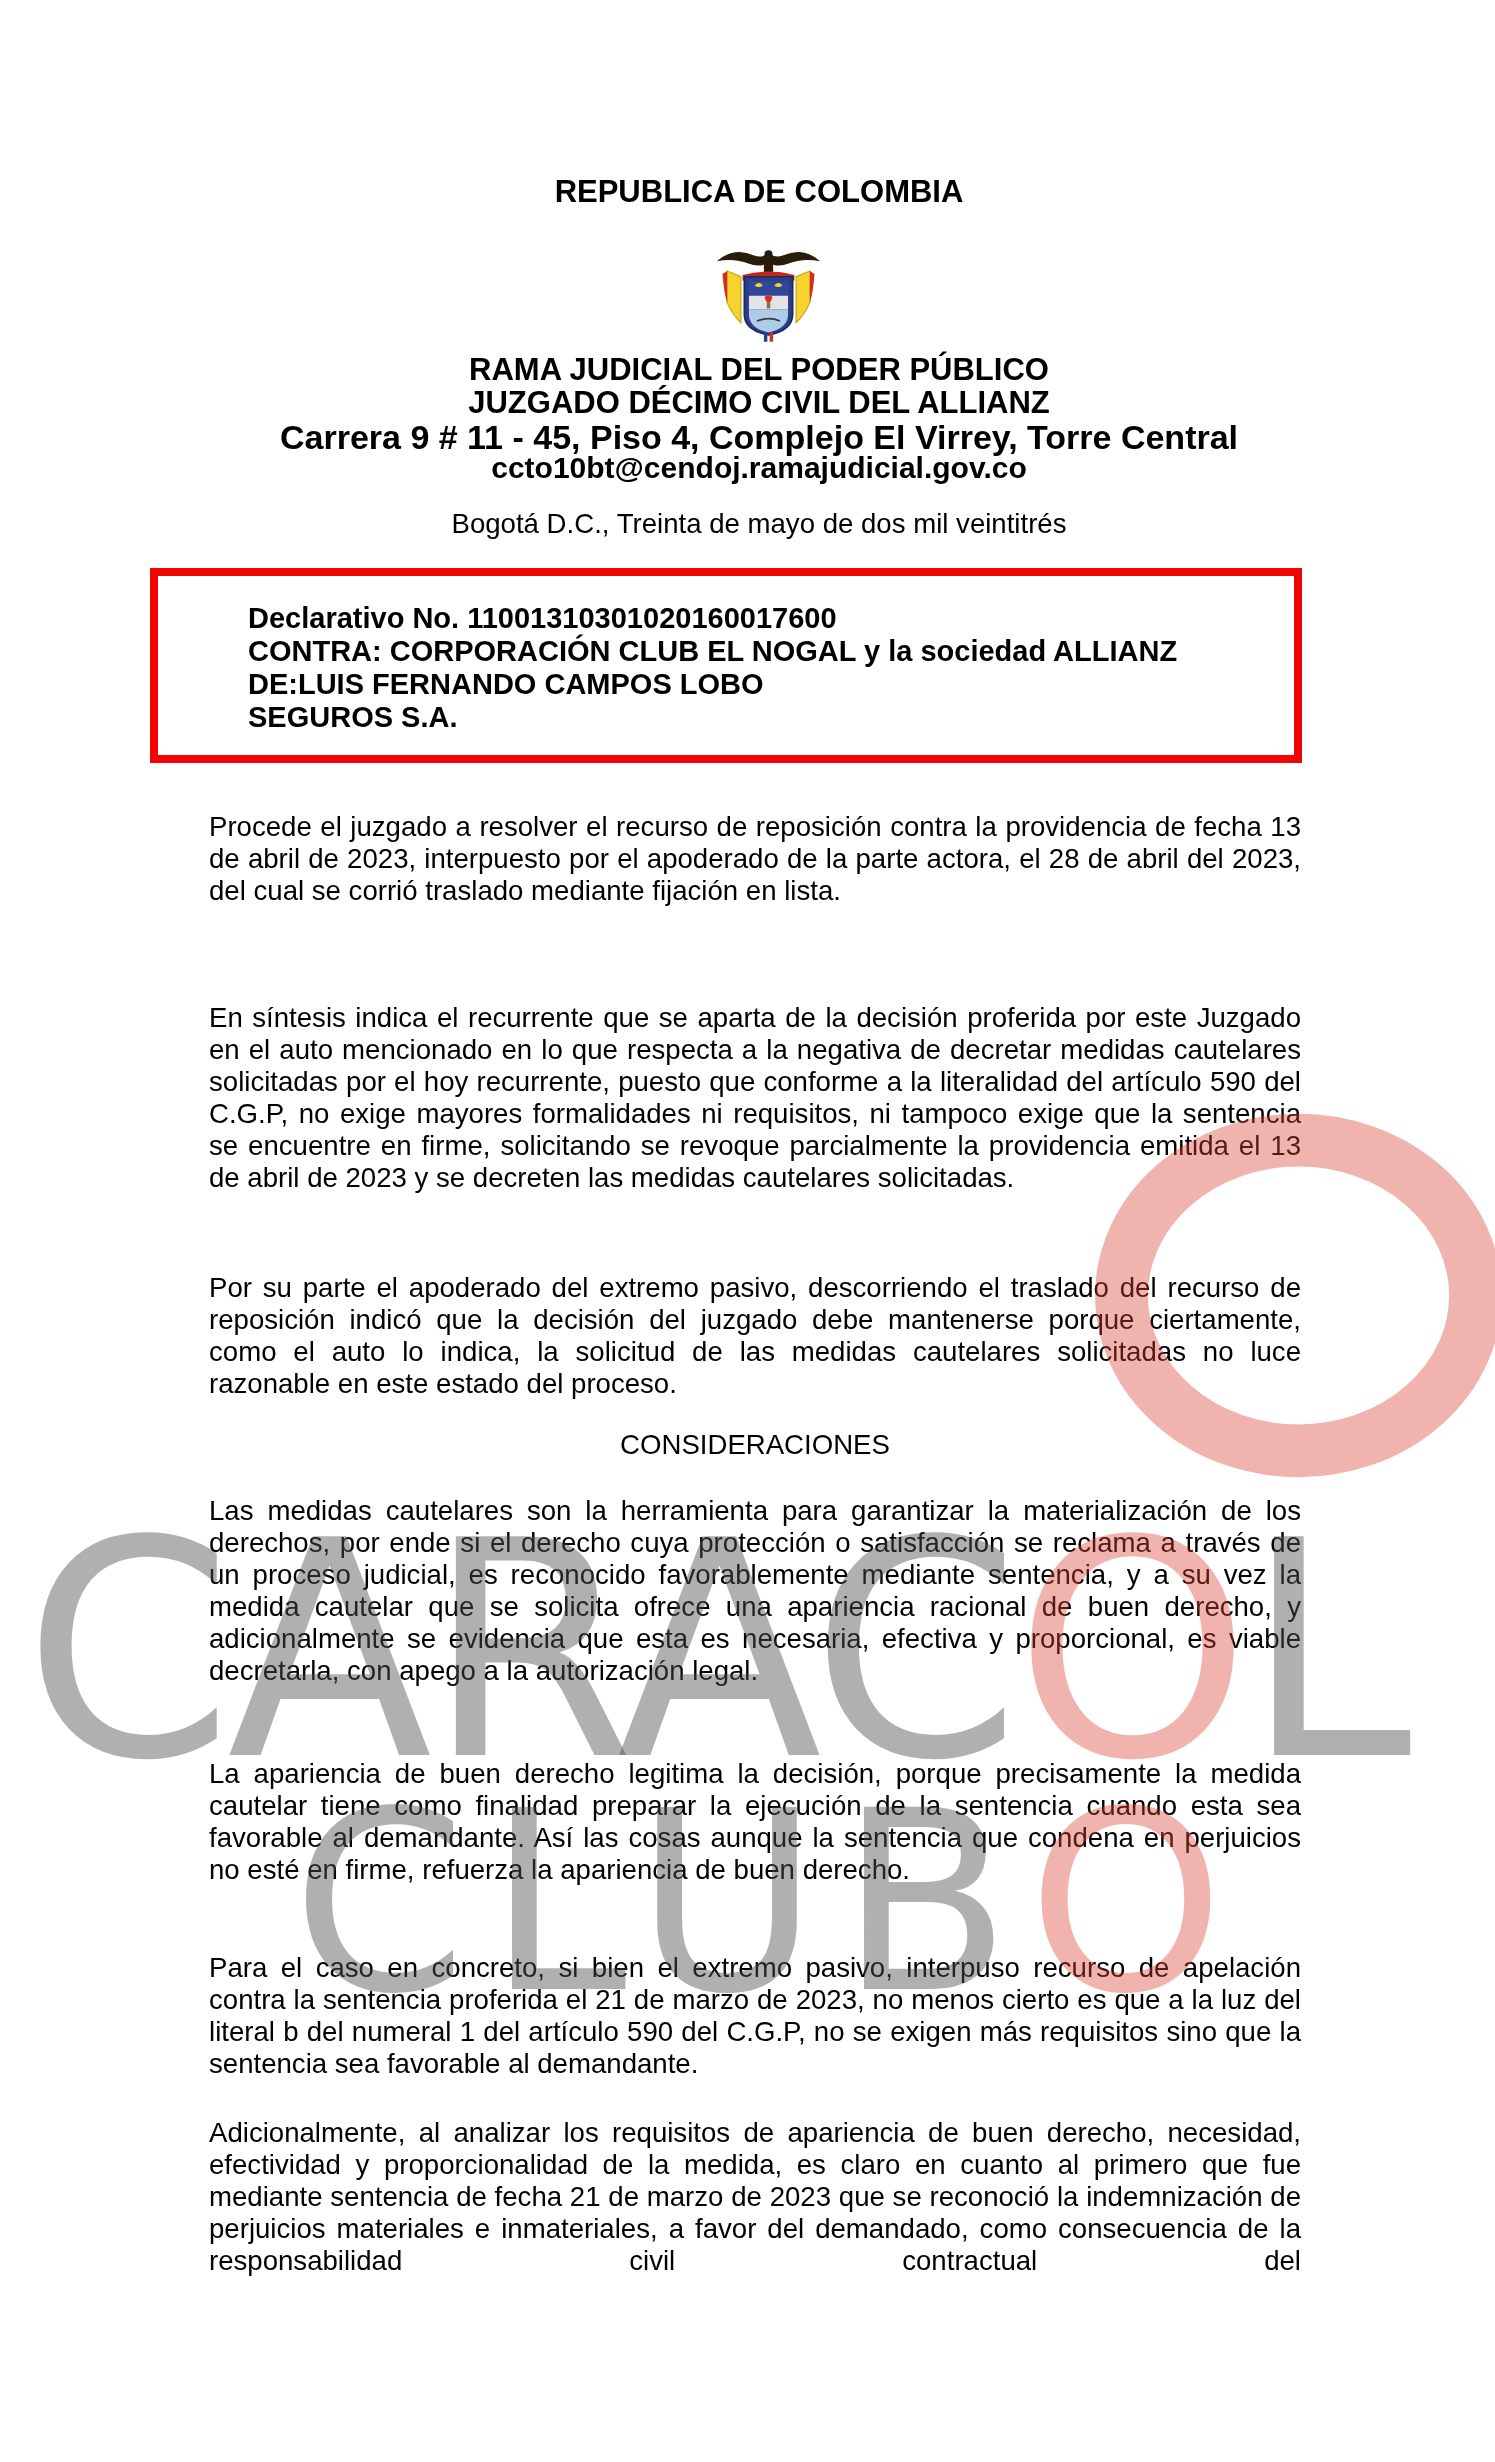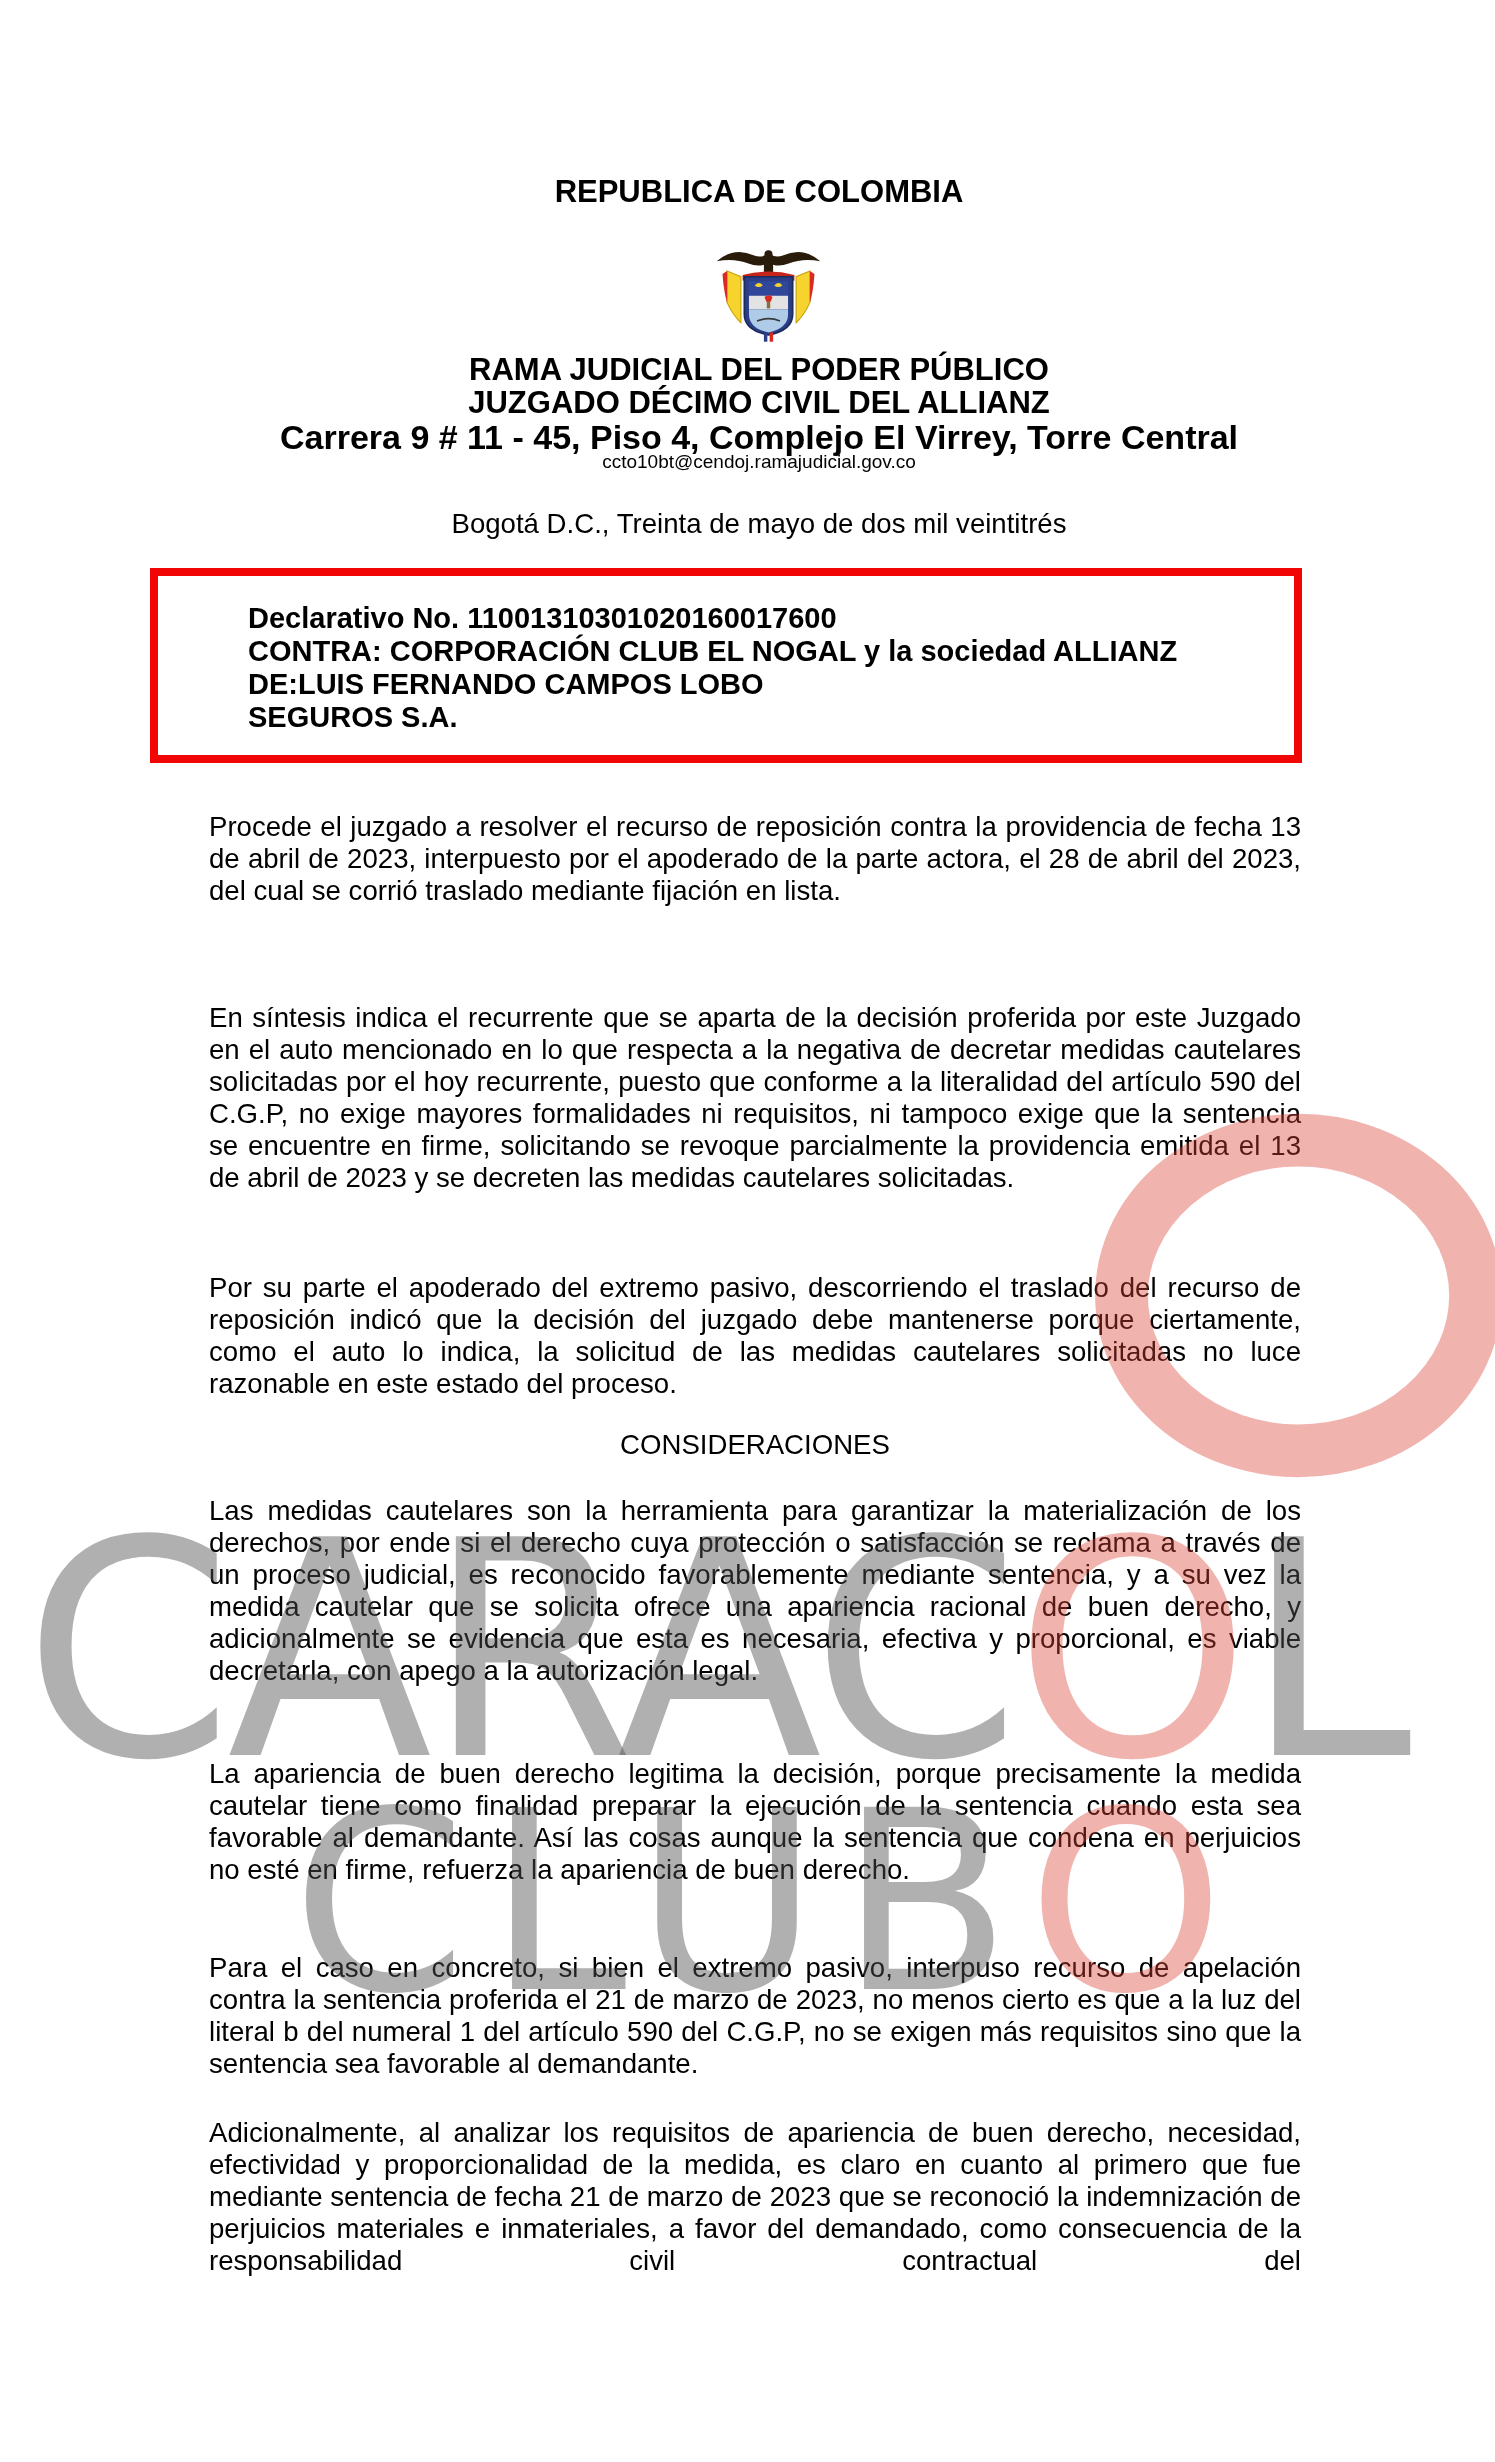--- a/index.html
+++ b/index.html
@@ -10,21 +10,21 @@
     overflow:hidden;
     font-family:"Liberation Sans",sans-serif;
     color:#000;
   }
   
   .hdr{position:absolute;left:193px;width:1132px;text-align:center;}
   .title{top:174px;font-size:31px;font-weight:bold;letter-spacing:0px;}
   .branch{top:352px;font-size:31px;font-weight:bold;}
   .court{top:385px;font-size:31px;font-weight:bold;}
   .address{top:418px;font-size:34px;font-weight:bold;}
-  .email{top:451px;font-size:19px;font-weight:normal;}
+  .email{top:451px;font-size:30px;font-weight:bold;}
   .dateline{top:508px;font-size:27.6px;font-weight:normal;}
   .emblem{position:absolute;left:711px;top:243px;width:115px;height:102px;}
   
   .case-box{
     position:absolute;left:150px;top:568px;
     width:1152px;height:195px;
     border:8.8px solid #f20505;
     box-sizing:border-box;
     background:transparent;
   }

